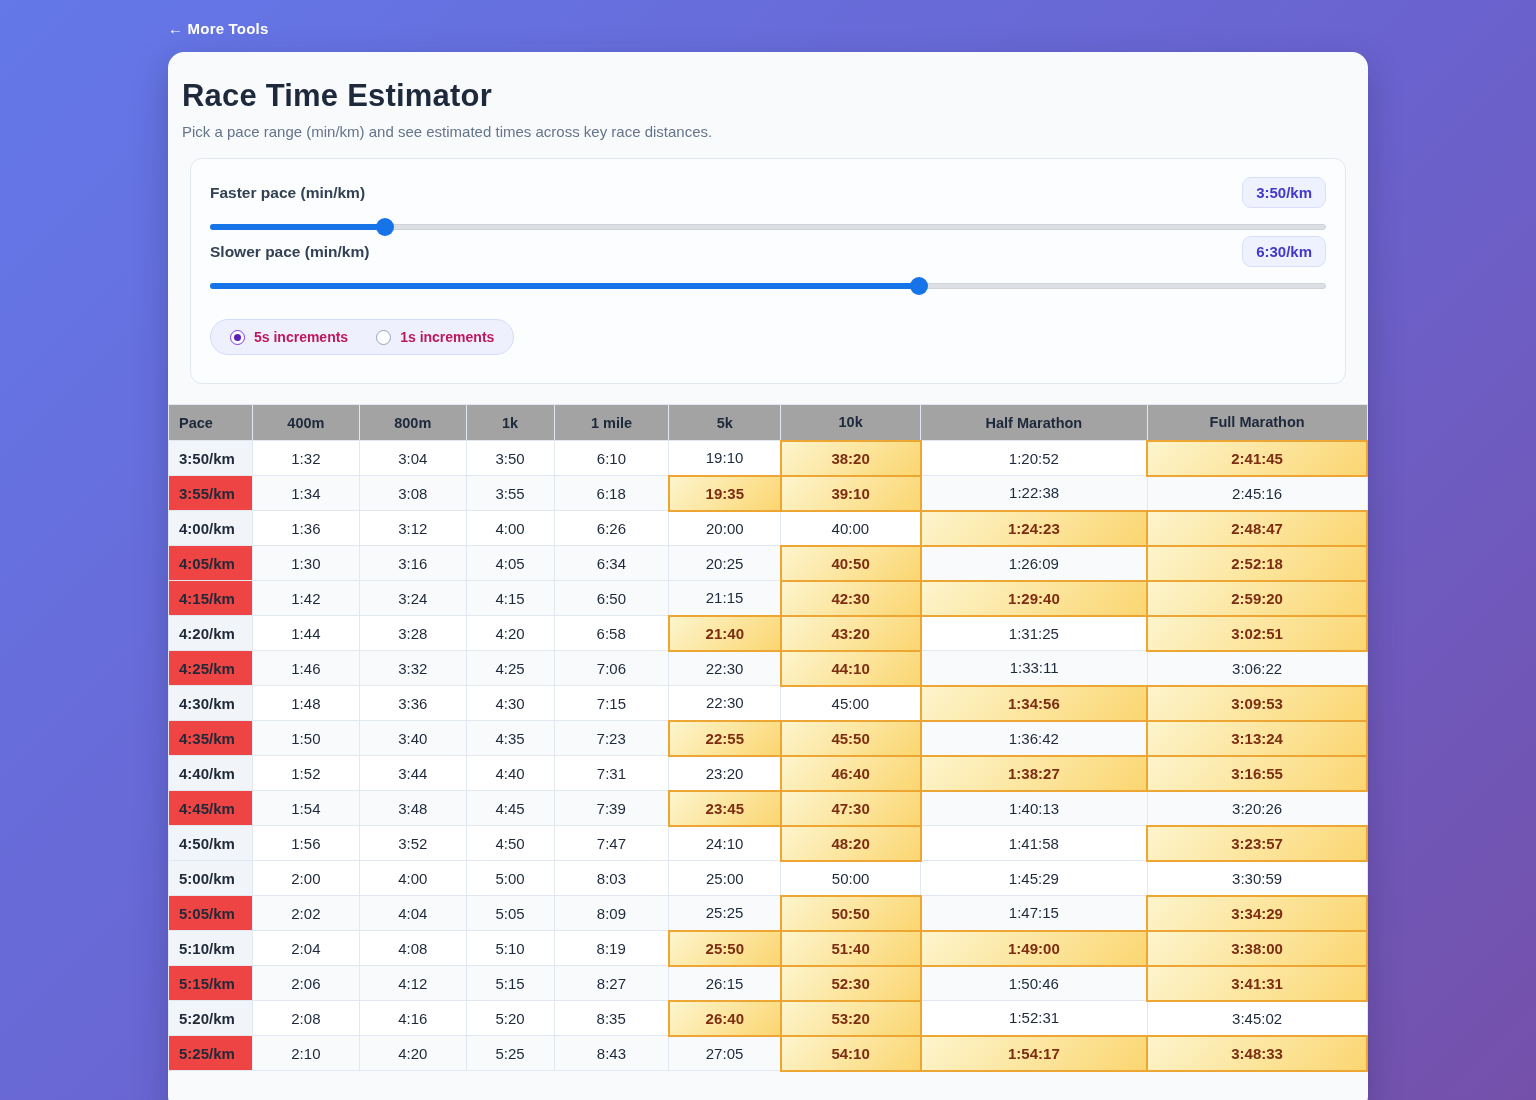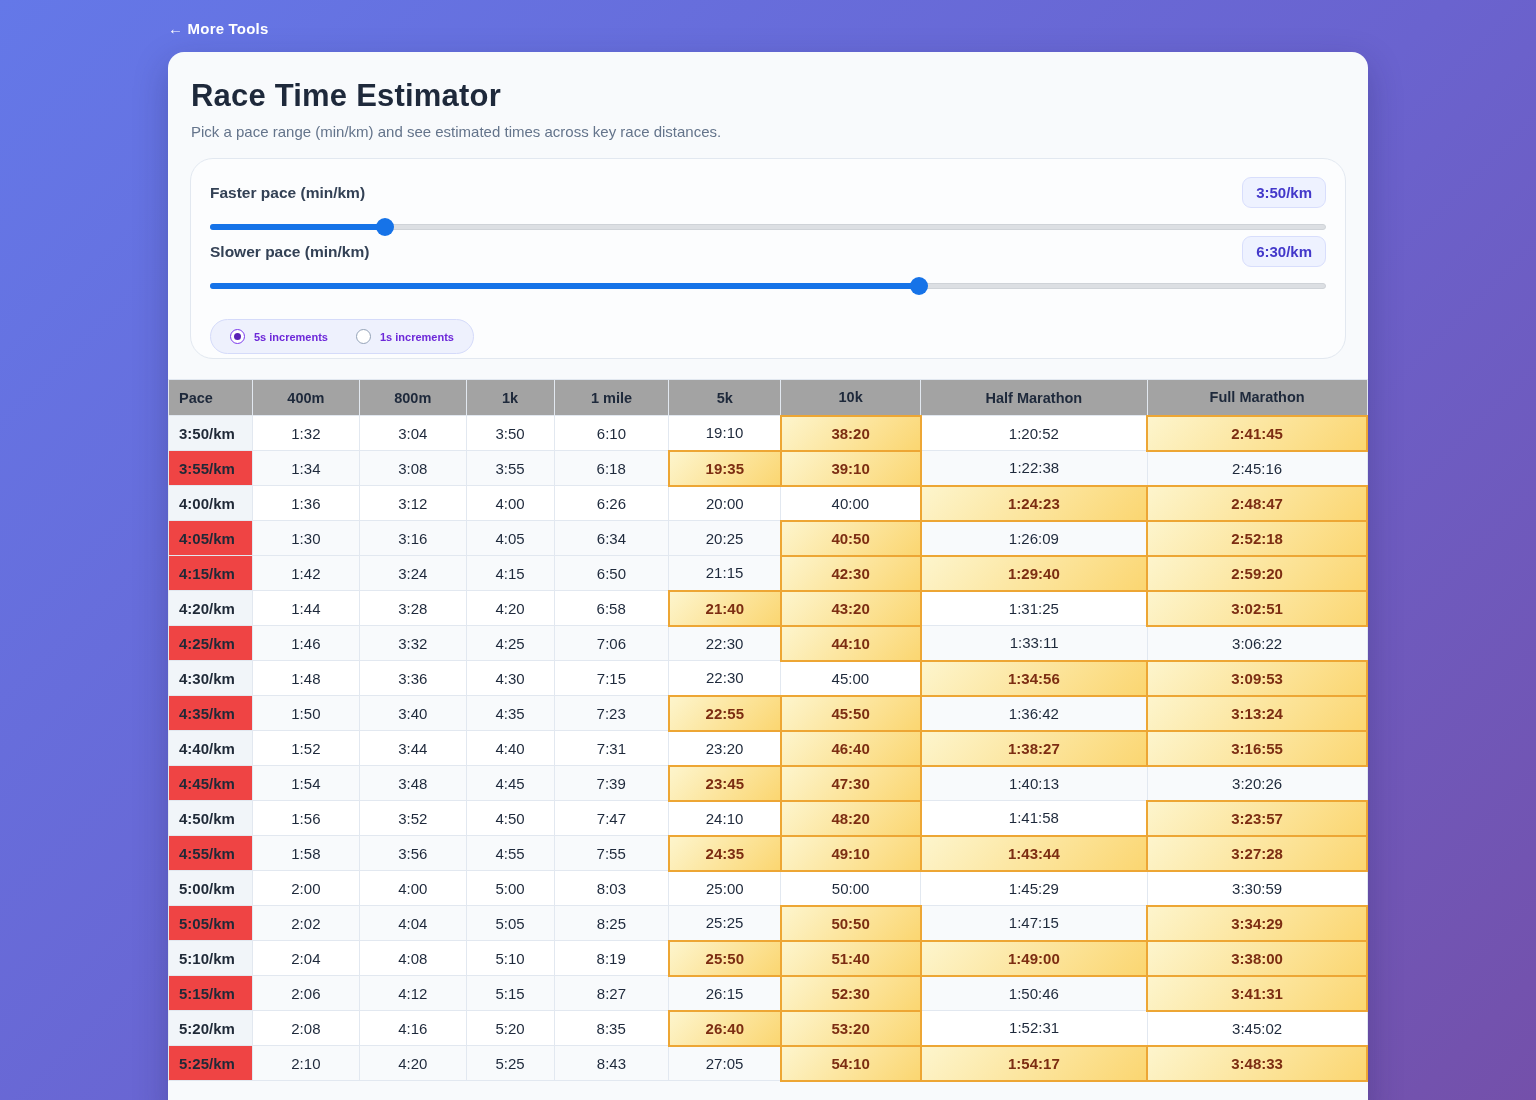--- a/index.html
+++ b/index.html
@@ -16,27 +16,27 @@
   }
   .wrap{padding:20px 168px 0 168px;}
   .back-link{
     display:inline-block;color:#ffffff;font-weight:700;font-size:15px;
     text-decoration:none;letter-spacing:.2px;cursor:pointer;
   }
   .card{
     margin-top:14px;width:1200px;background:#f8fafc;border-radius:16px;
     box-shadow:0 12px 34px rgba(30,30,80,.28);overflow:hidden;padding-bottom:40px;
   }
-  .card-head{padding:26px 23px 0 23px;}
+  .card-head{padding:26px 23px 0 14px;}
   .title{font-size:31px;font-weight:700;color:#1e293b;letter-spacing:.2px;}
   .subtitle{margin-top:9px;font-size:15px;color:#64748b;}
 
   .controls{
-    margin:18px 22px 0 22px;border:1px solid #e2e8f0;border-radius:23px;
-    background:#fcfdfe;padding:18px 19px 4px 19px;
+    margin:18px 22px 0 22px;border:1px solid #e2e8f0;border-radius:12px;
+    background:#fcfdfe;padding:18px 19px 28px 19px;
   }
   .control-row{display:flex;justify-content:space-between;align-items:center;}
   .control-label{font-size:15.5px;font-weight:700;color:#334155;}
   .pace-badge{
     font-size:15px;font-weight:700;color:var(--badge-text);
     background:#eef2ff;border:1px solid #d8defc;border-radius:9px;
     padding:6px 13px;
   }
   .slider{position:relative;height:18px;margin-top:10px;cursor:pointer;}
   .slider .track{
@@ -58,21 +58,21 @@
   }
   .radio-item{display:inline-flex;align-items:center;gap:9px;cursor:pointer;}
   .radio-item .r{
     width:15px;height:15px;border-radius:50%;background:#ffffff;
     border:1.5px solid #94a3b8;display:inline-flex;align-items:center;justify-content:center;
   }
   .radio-item.sel .r{border-color:#7c3aed;}
   .radio-item.sel .r::after{
     content:"";width:7px;height:7px;border-radius:50%;background:#5b21b6;
   }
-  .radio-item .lbl{font-size:11px;font-weight:700;color:#6d28d9;}
+  .radio-item .lbl{font-size:14px;font-weight:700;color:#be185d;}
 
   table{margin-top:20px;width:100%;border-collapse:collapse;font-size:15px;}
   th{
     height:36px;background:#a3a3a3;border:1px solid #e2e8f0;
     font-weight:700;color:#1e293b;font-size:14.5px;text-align:center;
   }
   td{
     height:35px;border:1px solid #e2e8f0;text-align:center;color:#1e293b;
     background:#ffffff;
   }
@@ -282,48 +282,37 @@
             <td class="pace-col">4:50/km</td>
             <td>1:56</td>
             <td>3:52</td>
             <td>4:50</td>
             <td>7:47</td>
             <td>24:10</td>
             <td class="hl">48:20</td>
             <td>1:41:58</td>
             <td class="hl">3:23:57</td>
           </tr>
-          <tr class="alt">
-            <td class="pace-col">4:55/km</td>
-            <td>1:58</td>
-            <td>3:56</td>
-            <td>4:55</td>
-            <td>7:55</td>
-            <td class="hl">24:35</td>
-            <td class="hl">49:10</td>
-            <td class="hl">1:43:44</td>
-            <td class="hl">3:27:28</td>
-          </tr>
           <tr>
             <td class="pace-col">5:00/km</td>
             <td>2:00</td>
             <td>4:00</td>
             <td>5:00</td>
             <td>8:03</td>
             <td>25:00</td>
             <td>50:00</td>
             <td>1:45:29</td>
             <td>3:30:59</td>
           </tr>
           <tr class="alt">
             <td class="pace-col">5:05/km</td>
             <td>2:02</td>
             <td>4:04</td>
             <td>5:05</td>
-            <td>8:25</td>
+            <td>8:09</td>
             <td>25:25</td>
             <td class="hl">50:50</td>
             <td>1:47:15</td>
             <td class="hl">3:34:29</td>
           </tr>
           <tr>
             <td class="pace-col">5:10/km</td>
             <td>2:04</td>
             <td>4:08</td>
             <td>5:10</td>

